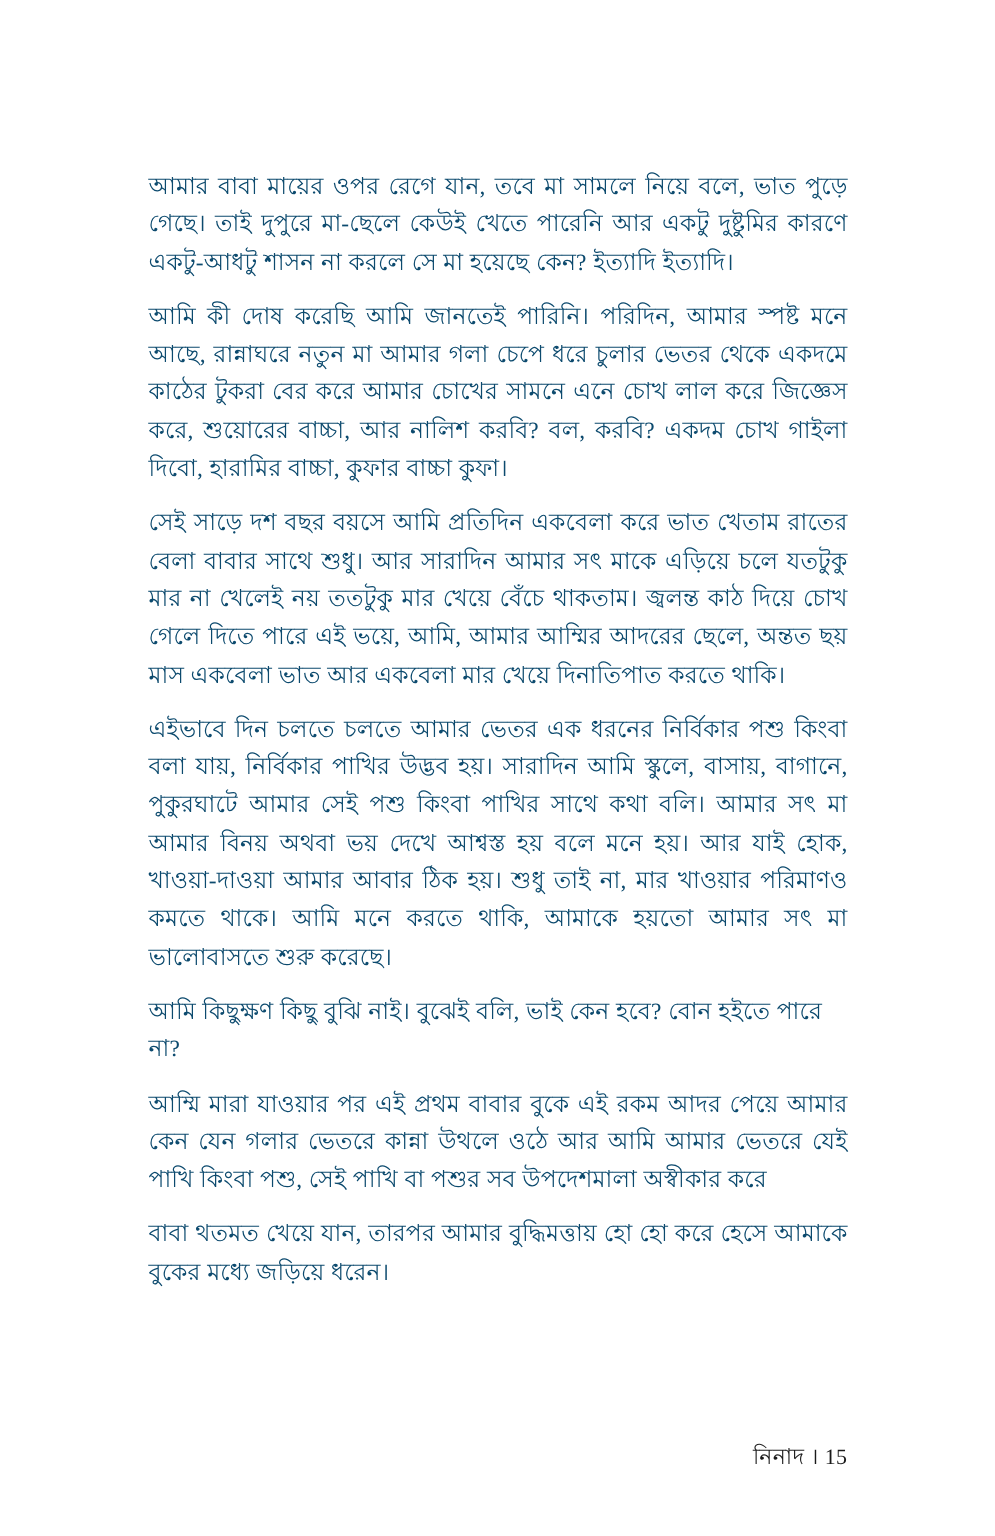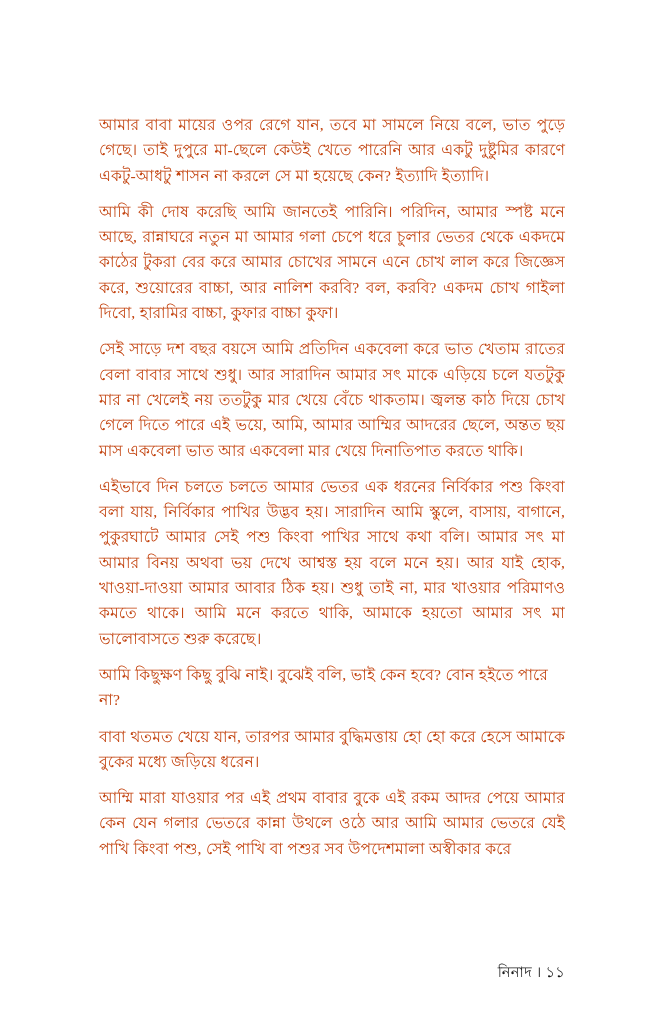--- a/index.html
+++ b/index.html
@@ -35,21 +35,21 @@
   }
 
   .para {
     margin: 0 0 11px 0;
     text-align: justify;
     text-justify: inter-word;
     font-size: 15.6px;
     line-height: 25.3px;
     letter-spacing: 0.1px;
     word-spacing: 0.4px;
-    color: #c2410c;
+    color: #0c4a6e;
     hyphens: none;
   }
 
   .para:last-of-type {
     margin-bottom: 0;
   }
 
   
   .para.short {
     text-align: left;
@@ -82,23 +82,23 @@
 
     <p class="para">আমি কী দোষ করেছি আমি জানতেই পারিনি। পরিদিন, আমার স্পষ্ট মনে আছে, রান্নাঘরে নতুন মা আমার গলা চেপে ধরে চুলার ভেতর থেকে একদমে কাঠের টুকরা বের করে আমার চোখের সামনে এনে চোখ লাল করে জিজ্ঞেস করে, শুয়োরের বাচ্চা, আর নালিশ করবি? বল, করবি? একদম চোখ গাইলা দিবো, হারামির বাচ্চা, কুফার বাচ্চা কুফা।</p>
 
     <p class="para">সেই সাড়ে দশ বছর বয়সে আমি প্রতিদিন একবেলা করে ভাত খেতাম রাতের বেলা বাবার সাথে শুধু। আর সারাদিন আমার সৎ মাকে এড়িয়ে চলে যতটুকু মার না খেলেই নয় ততটুকু মার খেয়ে বেঁচে থাকতাম। জ্বলন্ত কাঠ দিয়ে চোখ গেলে দিতে পারে এই ভয়ে, আমি, আমার আম্মির আদরের ছেলে, অন্তত ছয় মাস একবেলা ভাত আর একবেলা মার খেয়ে দিনাতিপাত করতে থাকি।</p>
 
     <p class="para">এইভাবে দিন চলতে চলতে আমার ভেতর এক ধরনের নির্বিকার পশু কিংবা বলা যায়, নির্বিকার পাখির উদ্ভব হয়। সারাদিন আমি স্কুলে, বাসায়, বাগানে, পুকুরঘাটে আমার সেই পশু কিংবা পাখির সাথে কথা বলি। আমার সৎ মা আমার বিনয় অথবা ভয় দেখে আশ্বস্ত হয় বলে মনে হয়। আর যাই হোক, খাওয়া-দাওয়া আমার আবার ঠিক হয়। শুধু তাই না, মার খাওয়ার পরিমাণও কমতে থাকে। আমি মনে করতে থাকি, আমাকে হয়তো আমার সৎ মা ভালোবাসতে শুরু করেছে।</p>
 
 
     <p class="para short">আমি কিছুক্ষণ কিছু বুঝি নাই। বুঝেই বলি, ভাই কেন হবে? বোন হইতে পারে না?</p>
 
+    <p class="para">আম্মি মারা যাওয়ার পর এই প্রথম বাবার বুকে এই রকম আদর পেয়ে আমার কেন যেন গলার ভেতরে কান্না উথলে ওঠে আর আমি আমার ভেতরে যেই পাখি কিংবা পশু, সেই পাখি বা পশুর সব উপদেশমালা অস্বীকার করে</p>
+
     <p class="para">বাবা থতমত খেয়ে যান, তারপর আমার বুদ্ধিমত্তায় হো হো করে হেসে আমাকে বুকের মধ্যে জড়িয়ে ধরেন।</p>
-
-    <p class="para">আম্মি মারা যাওয়ার পর এই প্রথম বাবার বুকে এই রকম আদর পেয়ে আমার কেন যেন গলার ভেতরে কান্না উথলে ওঠে আর আমি আমার ভেতরে যেই পাখি কিংবা পশু, সেই পাখি বা পশুর সব উপদেশমালা অস্বীকার করে</p>
 
   </div>
 
   <div id="footer">
-    <span class="footer-inner">নিনাদ । ১১</span>
+    <span class="footer-inner">নিনাদ । 15</span>
   </div>
 
 </div>
 
 </body></html>

